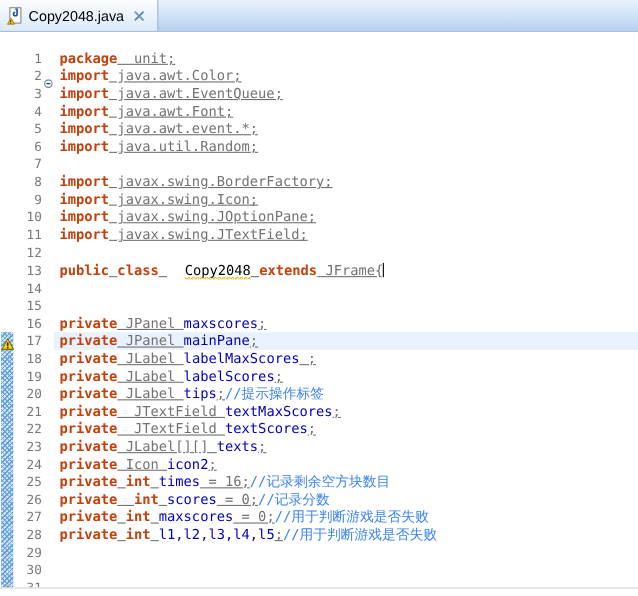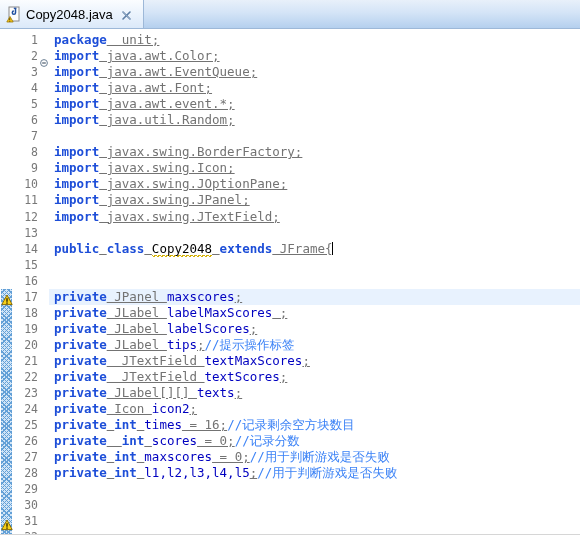--- a/index.html
+++ b/index.html
@@ -5,20 +5,21 @@
   html,body{margin:0;padding:0;}
   body{
     width:580px;height:542px;overflow:hidden;
     background:#ffffff;
     font-family:"DejaVu Sans Mono","Liberation Mono",monospace;
   }
   .ide{
     width:580px;height:542px;position:relative;
     display:flex;flex-direction:column;
     background:#ffffff;
+    gap:13px;
   }
 
   
   .tabbar{
     height:28px;flex:0 0 28px;position:relative;
     background:linear-gradient(to bottom,#e8f0fa 0%,#d4e4f7 45%,#c3d9f2 75%,#b4cfee 100%);
     border-bottom:1px solid #9db8d8;
     font-family:"Liberation Sans","DejaVu Sans",sans-serif;
   }
   .tab{
@@ -89,29 +90,30 @@
   .cur-line{
     position:absolute;left:-39px;right:0;height:16px;
     background:#e8f2fe;
   }
   .line{
     position:relative;height:16.06px;line-height:16.06px;
     font-size:12.5px;white-space:pre;
     font-family:"DejaVu Sans Mono","Liberation Mono",monospace;
     color:#000000;
   }
-  .k{color:#1d4ed8;font-weight:bold;}        
+  .k{color:#c2410c;font-weight:bold;}        
   .f{color:#0000c0;}                          
   .c{color:#3b82f6;}       
   .t{color:#737373;text-decoration:underline;}                          
   .sq{
     background-image:repeating-linear-gradient(135deg,#d4b106 0 1px,transparent 1px 2px);
     background-repeat:repeat-x;background-size:4px 2px;
     background-position:0 100%;
     padding-bottom:1px;
+    margin-left:16px;
   }
   .caret{
     display:inline-block;width:1px;height:13px;background:#000;
     vertical-align:-2px;margin-left:-1px;
   }
   .botline{
     position:absolute;left:0;right:0;bottom:0;height:7px;
     background:#ffffff;border-top:1px solid #d6d6d6;
   }
 </style>
@@ -217,27 +219,27 @@
         <div class="line"><span class="k">package</span><span class="t">  unit;</span></div>
         <div class="line"><span class="k">import</span><span class="t"> java.awt.Color;</span></div>
         <div class="line"><span class="k">import</span><span class="t"> java.awt.EventQueue;</span></div>
         <div class="line"><span class="k">import</span><span class="t"> java.awt.Font;</span></div>
         <div class="line"><span class="k">import</span><span class="t"> java.awt.event.*;</span></div>
         <div class="line"><span class="k">import</span><span class="t"> java.util.Random;</span></div>
         <div class="line">&nbsp;</div>
         <div class="line"><span class="k">import</span><span class="t"> javax.swing.BorderFactory;</span></div>
         <div class="line"><span class="k">import</span><span class="t"> javax.swing.Icon;</span></div>
         <div class="line"><span class="k">import</span><span class="t"> javax.swing.JOptionPane;</span></div>
-        <div class="line"><span class="k">import</span><span class="t"> javax.swing.JPanel;</span></div>
         <div class="line"><span class="k">import</span><span class="t"> javax.swing.JTextField;</span></div>
         <div class="line">&nbsp;</div>
         <div class="line"><span class="k">public</span><span class="t"> </span><span class="k">class</span><span class="t"> </span><span class="sq">Copy2048</span><span class="t"> </span><span class="k">extends</span><span class="t"> JFrame{</span><span class="caret"></span></div>
         <div class="line">&nbsp;</div>
         <div class="line">&nbsp;</div>
         <div class="line"><span class="k">private</span><span class="t"> JPanel </span><span class="f">maxscores</span><span class="t">;</span></div>
+        <div class="line"><span class="k">private</span><span class="t"> JPanel </span><span class="f">mainPane</span><span class="t">;</span></div>
         <div class="line"><span class="k">private</span><span class="t"> JLabel </span><span class="f">labelMaxScores</span><span class="t"> ;</span></div>
         <div class="line"><span class="k">private</span><span class="t"> JLabel </span><span class="f">labelScores</span><span class="t">;</span></div>
         <div class="line"><span class="k">private</span><span class="t"> JLabel </span><span class="f">tips</span><span class="t">;</span><span class="c">//提示操作标签</span></div>
         <div class="line"><span class="k">private</span><span class="t">  JTextField </span><span class="f">textMaxScores</span><span class="t">;</span></div>
         <div class="line"><span class="k">private</span><span class="t">  JTextField </span><span class="f">textScores</span><span class="t">;</span></div>
         <div class="line"><span class="k">private</span><span class="t"> JLabel[][] </span><span class="f">texts</span><span class="t">;</span></div>
         <div class="line"><span class="k">private</span><span class="t"> Icon </span><span class="f">icon2</span><span class="t">;</span></div>
         <div class="line"><span class="k">private</span><span class="t"> </span><span class="k">int</span><span class="t"> </span><span class="f">times</span><span class="t"> = 16;</span><span class="c">//记录剩余空方块数目</span></div>
         <div class="line"><span class="k">private</span><span class="t">  </span><span class="k">int</span><span class="t"> </span><span class="f">scores</span><span class="t"> = 0;</span><span class="c">//记录分数</span></div>
         <div class="line"><span class="k">private</span><span class="t"> </span><span class="k">int</span><span class="t"> </span><span class="f">maxscores</span><span class="t"> = 0;</span><span class="c">//用于判断游戏是否失败</span></div>

